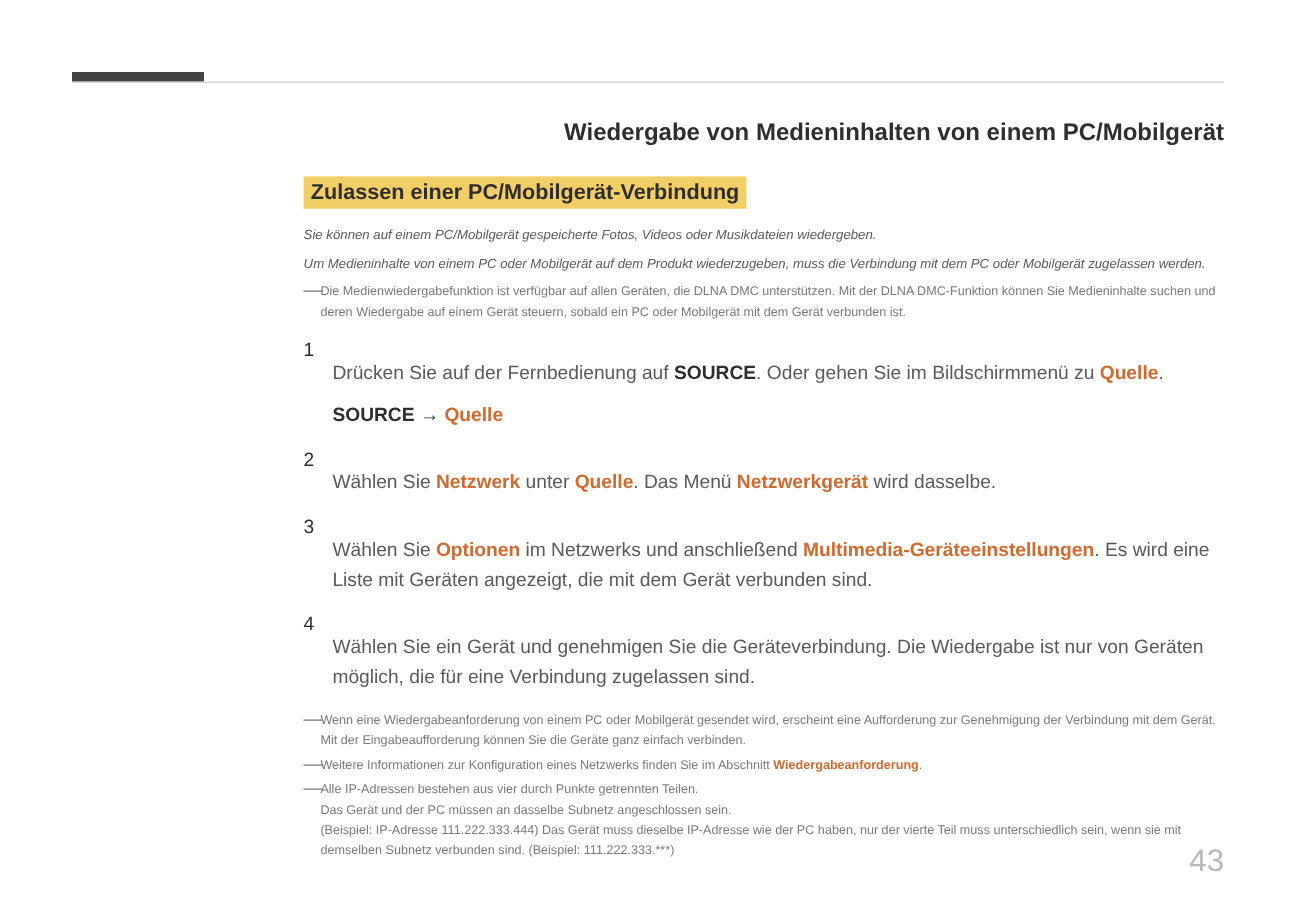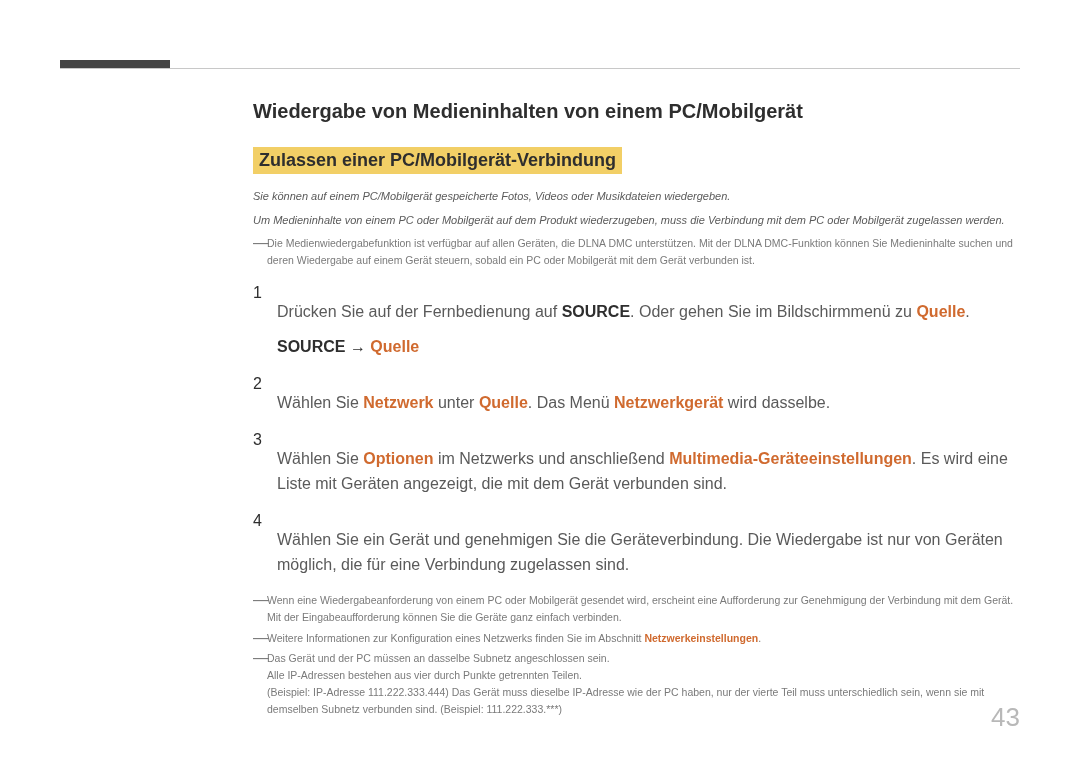--- a/index.html
+++ b/index.html
@@ -1,21 +1,21 @@
 <!DOCTYPE html>
 <html><head>
 <meta charset="utf-8">
 <style>
   * { box-sizing: border-box; margin: 0; padding: 0; }
   html, body { width: 1080px; height: 763px; background: #fff; font-family: Arial, Helvetica, sans-serif; color: #5a5a5a; }
   .page { position: relative; width: 1080px; height: 763px; padding: 50px 60px 40px 60px; }
   .top-rule { position: absolute; left: 60px; right: 60px; top: 68px; height: 1px; background: #c8c8c8; }
   .header-bar { position: absolute; left: 60px; top: 60px; width: 110px; height: 8px; background: #444; }
   .content { position: absolute; left: 253px; top: 100px; right: 60px; }
-  h1 { font-size: 20px; font-weight: bold; color: #2e2e2e; margin-bottom: 24px; }
+  h1 { font-size: 20px; font-weight: bold; color: #2e2e2e; margin-bottom: 24px; text-align: right; }
   h2 { display: inline-block; font-size: 18px; font-weight: bold; color: #2e2e2e; background: #f2cf66; padding: 3px 6px; margin-bottom: 14px; }
   .body-text { font-size: 11px; line-height: 1.6; color: #5a5a5a; }
   .body-text p { margin-bottom: 6px; font-style: italic; }
   .accent { color: #d06a2f; font-weight: bold; }
   .boldk { font-weight: bold; color: #2e2e2e; }
   .step-list { margin-top: 14px; }
   .step { display: flex; margin-bottom: 14px; }
   .step-num { width: 24px; flex-shrink: 0; font-size: 16px; color: #2e2e2e; font-weight: 400; line-height: 1.2; }
   .step-body { font-size: 16px; line-height: 1.6; color: #5a5a5a; flex: 1; margin-top: 16px; }
   .step-body .sub { margin-top: 10px; }
@@ -83,28 +83,28 @@
     </div>
 
     <div class="notes">
       <div class="note-item">
         <div class="note-dash">―</div>
         <div class="note-body">Wenn eine Wiedergabeanforderung von einem PC oder Mobilgerät gesendet wird, erscheint eine Aufforderung zur Genehmigung der Verbindung mit dem Gerät. Mit der Eingabeaufforderung können Sie die Geräte ganz einfach verbinden.</div>
       </div>
       <div class="note-item">
         <div class="note-dash">―</div>
         <div class="note-body">
-          <span>Weitere Informationen zur Konfiguration eines Netzwerks finden Sie im Abschnitt </span><span class="accent">Netzwerkeinstellungen</span><span>.</span>
+          <span>Weitere Informationen zur Konfiguration eines Netzwerks finden Sie im Abschnitt </span><span class="accent">Wiedergabeanforderung</span><span>.</span>
         </div>
       </div>
       <div class="note-item">
         <div class="note-dash">―</div>
         <div class="note-body">
+          <div>Alle IP-Adressen bestehen aus vier durch Punkte getrennten Teilen.</div>
           <div>Das Gerät und der PC müssen an dasselbe Subnetz angeschlossen sein.</div>
-          <div>Alle IP-Adressen bestehen aus vier durch Punkte getrennten Teilen.</div>
           <div>(Beispiel: IP-Adresse 111.222.333.444) Das Gerät muss dieselbe IP-Adresse wie der PC haben, nur der vierte Teil muss unterschiedlich sein, wenn sie mit demselben Subnetz verbunden sind. (Beispiel: 111.222.333.***)</div>
         </div>
       </div>
     </div>
 
   </div>
 
   <div class="page-num">43</div>
 </div>
 

